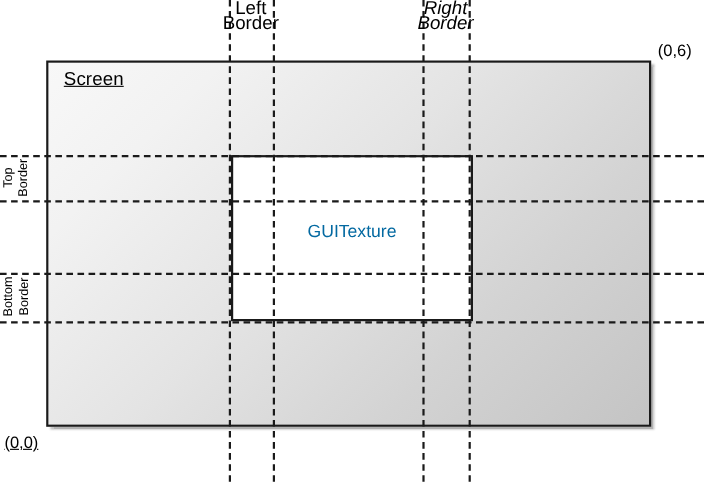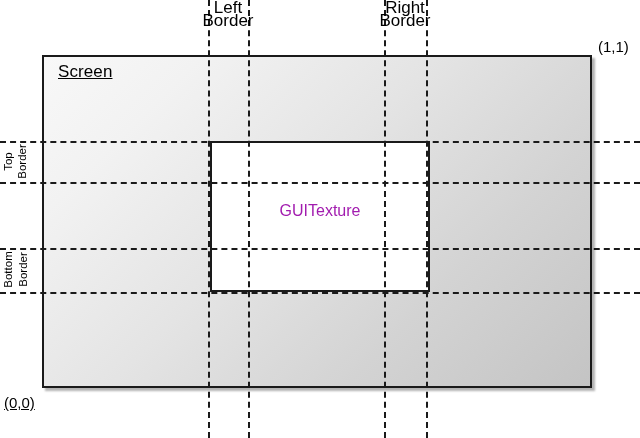--- a/index.html
+++ b/index.html
@@ -63,21 +63,21 @@
   }
 
   .texture-label {
     position: absolute;
     left: 210px;
     top: 201px;
     width: 220px;
     text-align: center;
     font-size: 16px;
     line-height: 20px;
-    color: #a21caf;
+    color: #0369a1;
     z-index: 6;
     white-space: nowrap;
   }
 
   
   .vline {
     position: absolute;
     top: 0;
     width: 0;
     height: 438px;
@@ -159,31 +159,31 @@
 
   <div class="screen-label">Screen</div>
 
   <div class="texture-label">GUITexture</div>
 
   <div class="top-label" style="left:198px; width:60px;">
     <span class="l1">Left</span>
     <span class="l2">Border</span>
   </div>
 
-  <div class="top-label" style="left:375px; width:60px;">
+  <div class="top-label" style="left:375px; width:60px;font-style:italic;">
     <span class="l1">Right</span>
     <span class="l2">Border</span>
   </div>
 
   <div class="side-label" style="left:0px; top:141px; width:40px; height:41px;">
     <span class="rot" style="left:-12px; top:14px; width:40px; text-align:center;">Top</span>
     <span class="rot" style="left:2px; top:14px; width:40px; text-align:center;">Border</span>
   </div>
 
   <div class="side-label" style="left:0px; top:248px; width:40px; height:44px;">
     <span class="rot" style="left:-14px; top:15px; width:44px; text-align:center;">Bottom</span>
     <span class="rot" style="left:1px; top:15px; width:44px; text-align:center;">Border</span>
   </div>
 
-  <div class="corner-caption corner-tr">(1,1)</div>
+  <div class="corner-caption corner-tr">(0,6)</div>
   <div class="corner-caption corner-bl">(0,0)</div>
 
 </div>
 
 </body></html>

